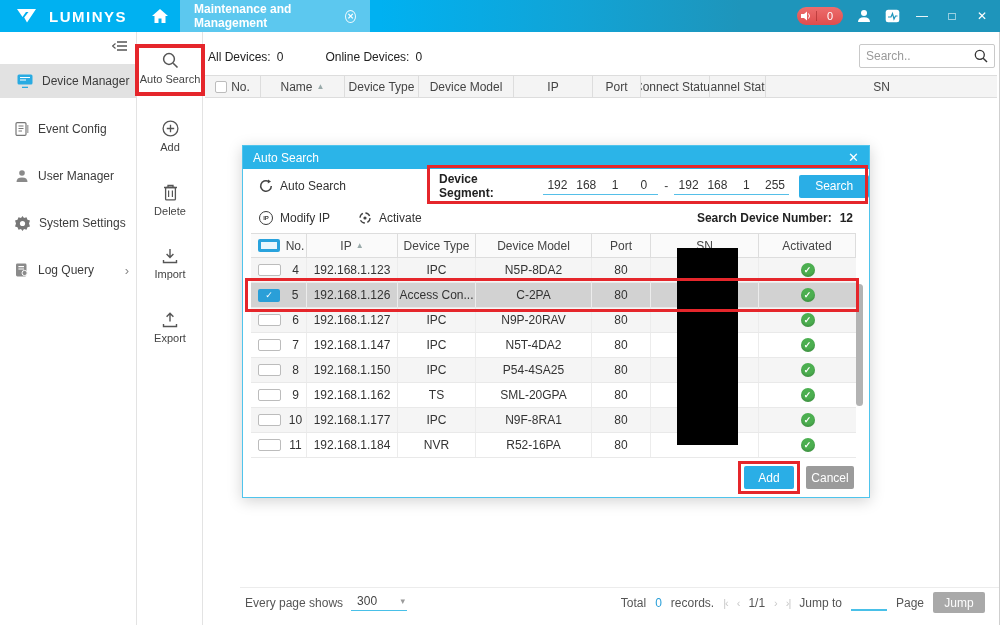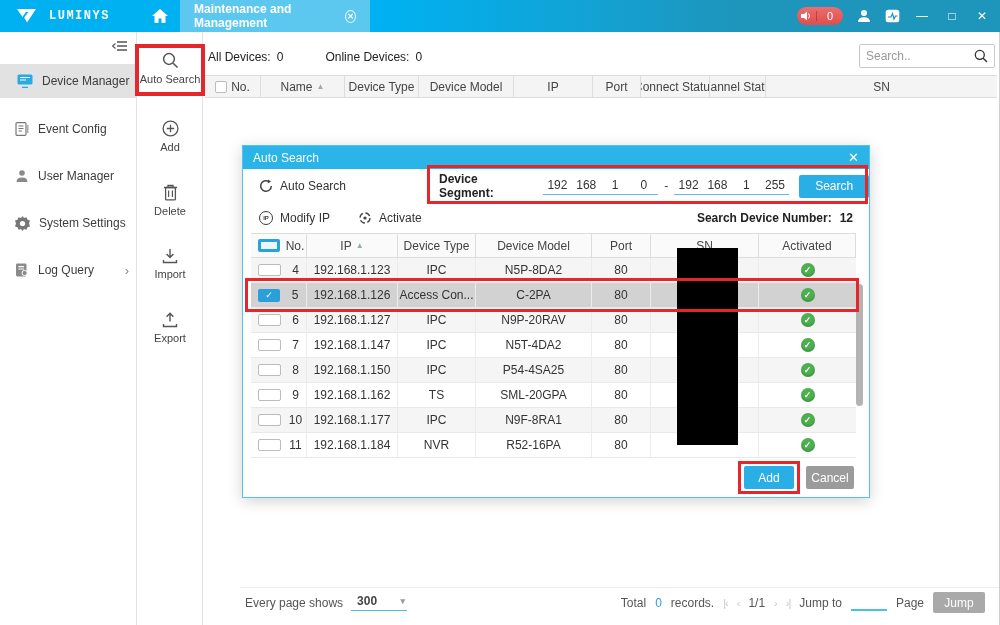--- a/index.html
+++ b/index.html
@@ -5,21 +5,21 @@
   * { margin:0; padding:0; box-sizing:border-box; }
   html,body { width:1000px; height:625px; overflow:hidden; }
   body { font-family:"Liberation Sans", sans-serif; font-size:12px; color:#333; background:#fff; }
   .app { position:relative; width:1000px; height:625px; background:#fff; border-right:1px solid #cfcfcf; }
 
   
   .topbar { position:absolute; left:0; top:0; width:1000px; height:32px;
     background:linear-gradient(90deg,#00b1f1 0%,#00b1f1 38%,#12a3d5 58%,#1e95bb 74%,#1e95bb 100%);
     display:flex; align-items:center; }
   .brand { display:flex; align-items:center; gap:7px; padding-left:16px; width:140px; }
-  .brand-text { color:#fff; font-weight:bold; font-size:12px; letter-spacing:1.5px;font-family:Liberation Mono, monospace; }
+  .brand-text { color:#fff; font-weight:bold; font-size:15px; letter-spacing:1.5px; }
   .home-btn { width:40px; height:32px; display:flex; align-items:center; justify-content:center; }
   .tab { height:32px; background:#5cc8ef; display:flex; align-items:center; gap:8px;
     padding:0 14px; color:#fff; font-weight:bold; font-size:12px; width:190px; }
   .tab-close { width:13px; height:13px; border:1px solid rgba(255,255,255,.9); border-radius:50%;
     display:flex; align-items:center; justify-content:center; font-size:8px; color:#fff; font-weight:bold;}
   .topbar-right { margin-left:auto; display:flex; align-items:center; gap:14px; padding-right:10px; }
   .notif-pill { width:46px; height:18px; border-radius:9px; background:linear-gradient(#ed6d6d,#df4d4d);
     display:flex; align-items:center; color:#fff; font-size:11px; }
   .notif-pill .spk { width:20px; display:flex; justify-content:center; border-right:1px solid rgba(150,30,30,.5); }
   .notif-pill .cnt { flex:1; text-align:center; }
@@ -53,21 +53,21 @@
   .mh:last-child { border-right:none; flex:1; }
   .mh.w1{width:56px;} .mh.w2{width:84px;} .mh.w3{width:74px;} .mh.w4{width:95px;} .mh.w5{width:79px;}
   .mh.w6{width:48px;} .mh.w7{width:69px;} .mh.w8{width:56px;} .mh.w9{width:110px;}
   .cbx { width:12px; height:12px; border:1px solid #bcbcbc; border-radius:2px; background:#fff; flex:none; }
   .sort { font-size:8px; color:#9aa; }
 
   .pagebar { position:absolute; left:2px; right:0; bottom:8px; height:30px; border-top:1px solid #ececec;
     display:flex; align-items:center; color:#555;margin-left:35px; }
   .pagebar .left { display:flex; align-items:center; gap:8px; padding-left:5px; }
   .psize { display:inline-flex; align-items:center; justify-content:space-between; width:56px;
-    border-bottom:1px solid #49c0e8; padding:0 2px 2px 6px; color:#444;font-weight:bold; }
+    border-bottom:1px solid #49c0e8; padding:0 2px 2px 6px; color:#444; }
   .psize .caret { color:#9a9a9a; font-size:9px; }
   .pagebar .right { margin-left:auto; display:flex; align-items:center; gap:9px; padding-right:14px; }
   .blue { color:#2a9fd8; }
   .pgico { color:#c9c9c9; font-size:11px; letter-spacing:-1px; }
   .jump-input { width:36px; border-bottom:2px solid #49c0e8; height:16px; }
   .jump-btn { width:52px; height:21px; background:#a9a9a9; color:#fdfdfd; border:none; border-radius:2px; font-size:12px; }
 
   
   .dialog { position:absolute; left:242px; top:145px; width:628px; height:353px; background:#fff;
     border:1px solid #4fc4ec; box-shadow:0 3px 14px rgba(0,0,0,.18); }

